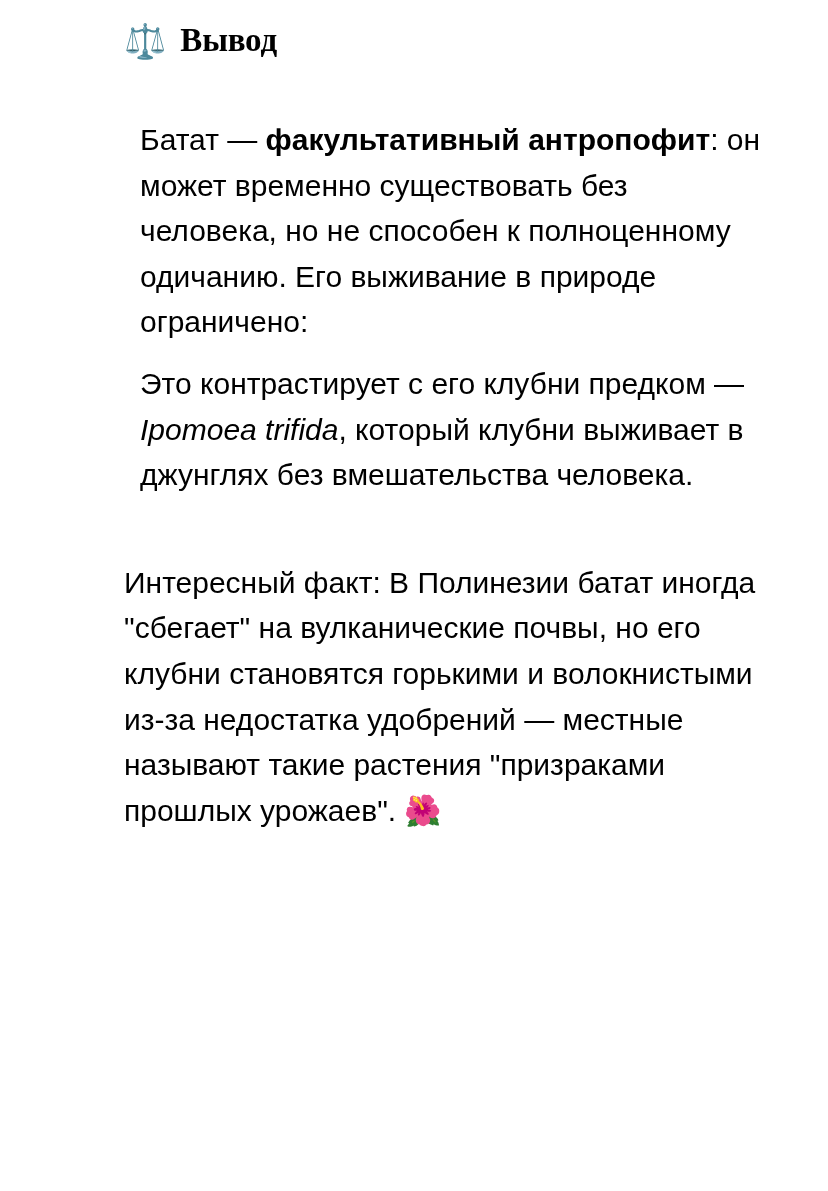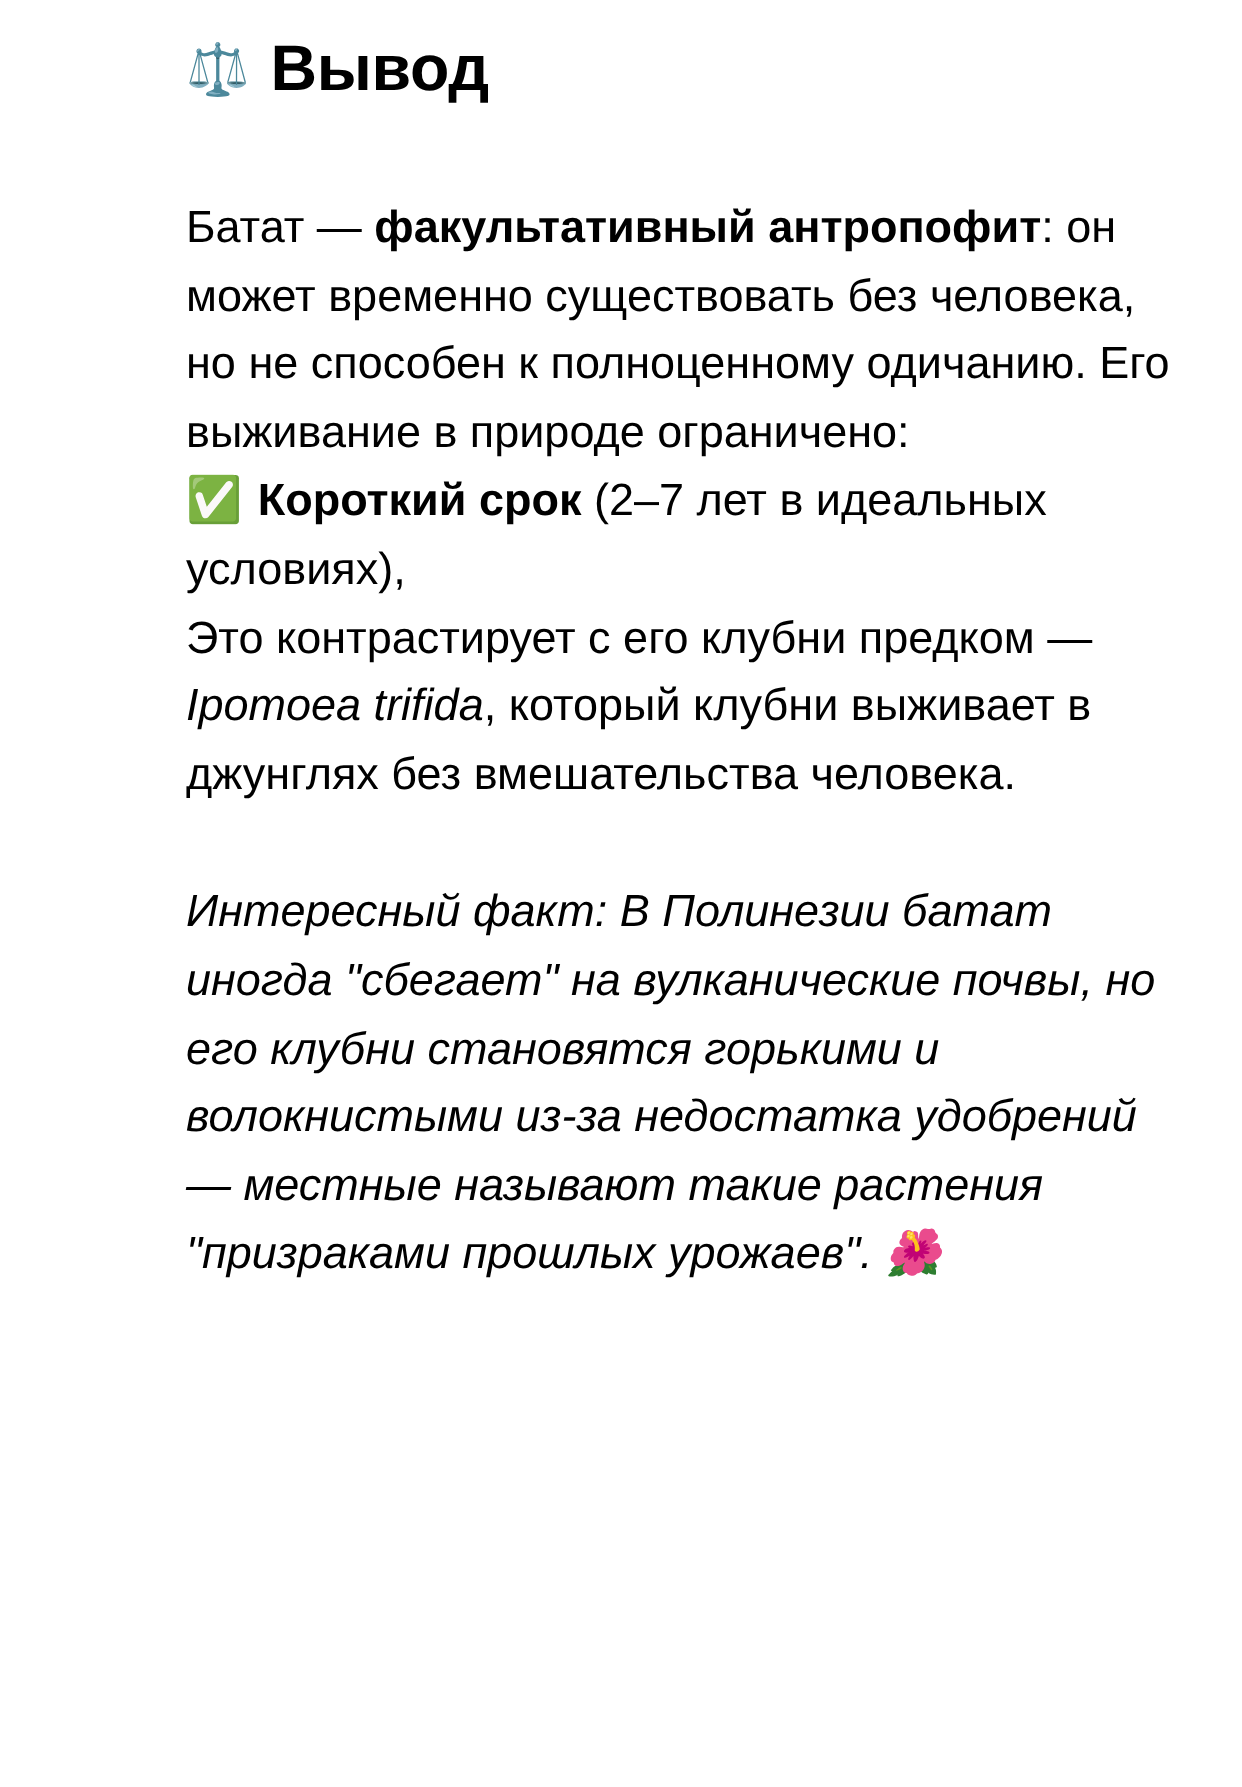--- a/index.html
+++ b/index.html
@@ -26,46 +26,46 @@
     align-items: center;
     gap: 14px;
     margin: 0 0 58px 0;
   }
   .heading-icon {
     font-size: 34px;
     line-height: 1;
     font-family: "DejaVu Sans", sans-serif;
   }
   .heading-text {
-    font-size: 43px;
+    font-size: 33px;
     font-weight: bold;
     letter-spacing: -0.2px;
+    font-family: Liberation Serif, serif;
   }
   .body-block {
     font-size: 30px;
     line-height: 1.52;
     max-width: 672px;
   }
   .para {
-    margin: 0;
+    margin: 16px;
   }
   .para + .para {
     margin-top: 0;
   }
   .spacer {
     height: 46px;
   }
   b, .b {
     font-weight: bold;
   }
   i, .i {
     font-style: italic;
   }
   .note {
-    font-style: italic;
     font-size: 30px;
     line-height: 1.52;
     max-width: 672px;
     margin: 0;
   }
   .emoji {
     font-family: "DejaVu Sans", sans-serif;
   }
   .mark-ok {
     color: #2ecc40;
@@ -86,21 +86,20 @@
 
   <div class="heading">
     <span class="heading-icon emoji">⚖️</span>
     <span class="heading-text">Вывод</span>
   </div>
 
   <div class="body-block">
 
     <p class="para"><span>Батат — </span><b>факультативный антропофит</b><span>: он может временно существовать без человека, но не способен к полноценному одичанию. Его выживание в природе ограничено:</span></p>
 
-    <p class="para"><span class="emoji mark-ok">✅ </span><b>Короткий срок</b><span> (2–7 лет в идеальных условиях),</span></p>
 
 
     <p class="para"><span>Это контрастирует с его клубни предком — </span><i>Ipomoea trifida</i><span>, который клубни выживает в джунглях без вмешательства человека.</span></p>
 
     <div class="spacer"></div>
 
     <p class="note"><span>Интересный факт:</span><span> В Полинезии батат иногда "сбегает" на вулканические почвы, но его клубни становятся горькими и волокнистыми из-за недостатка удобрений — местные называют такие растения "призраками прошлых урожаев". </span><span class="emoji flower">🌺</span></p>
 
   </div>
 </div>

